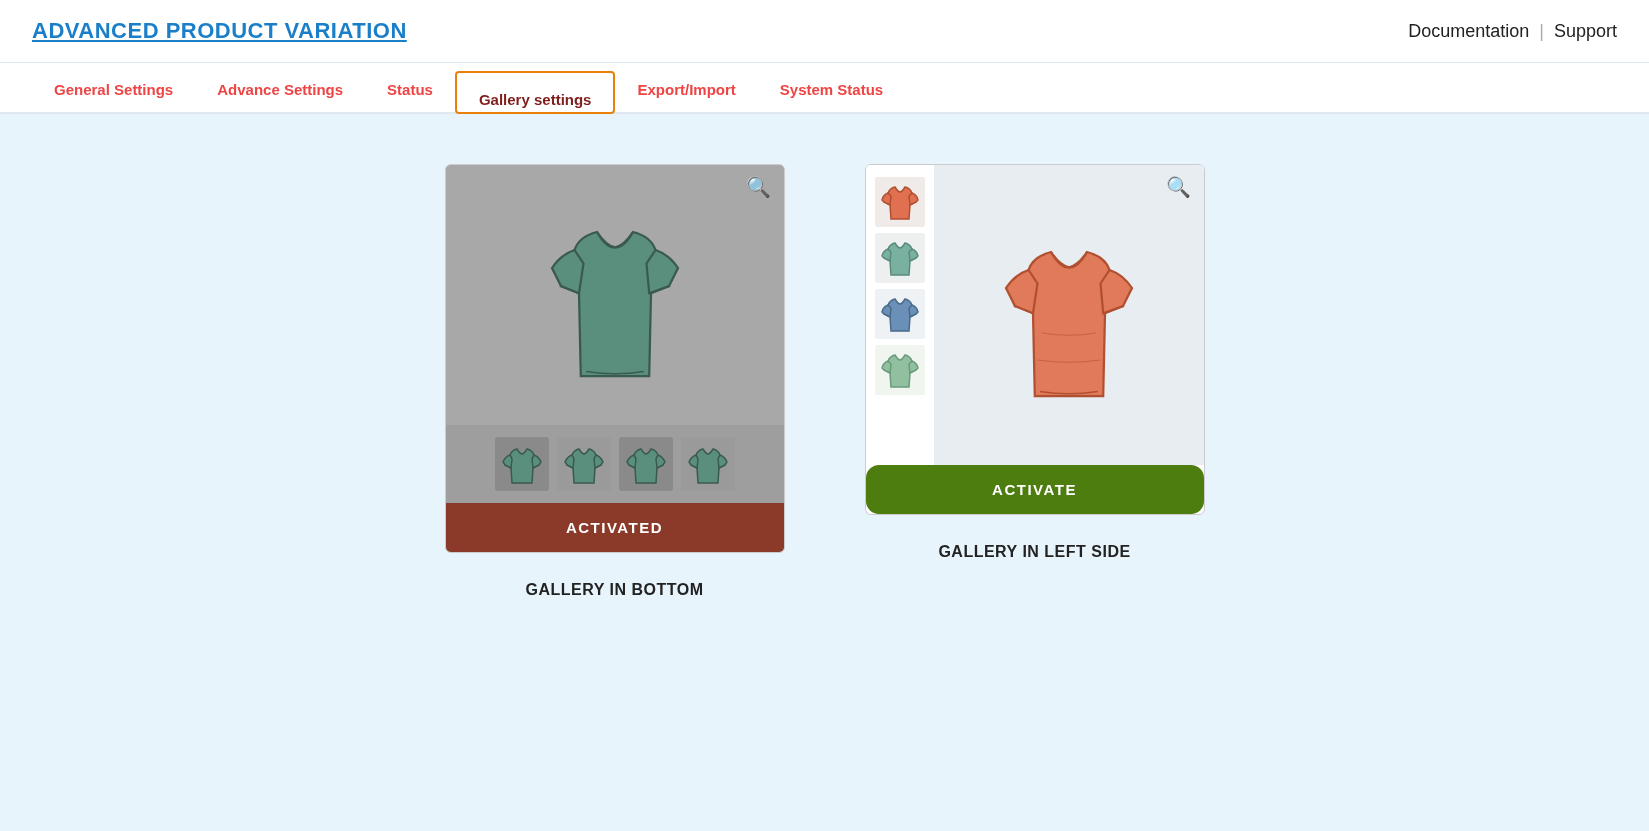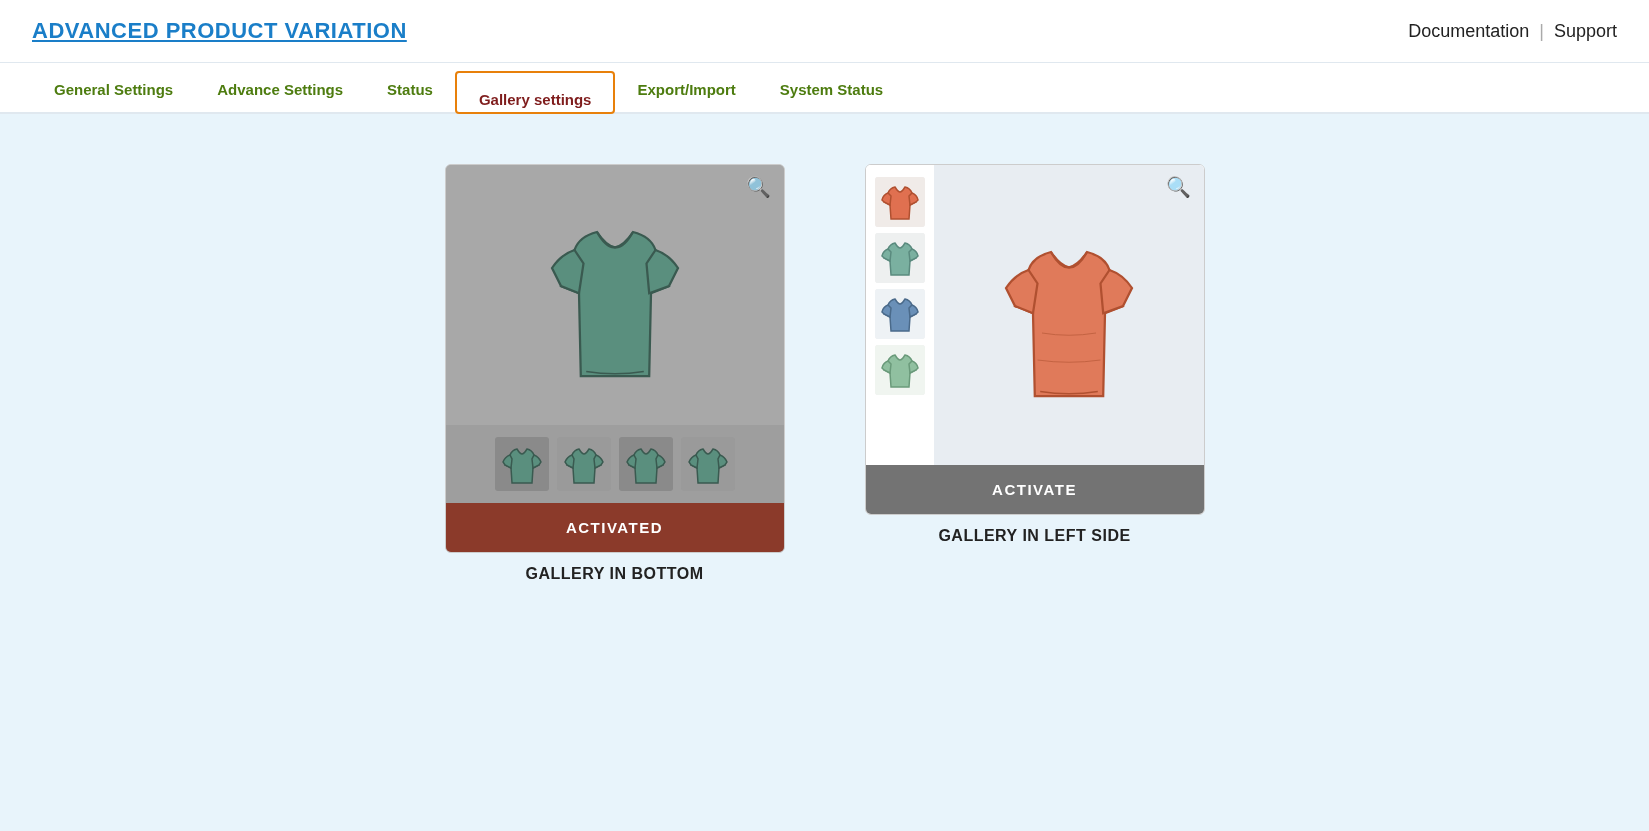--- a/index.html
+++ b/index.html
@@ -46,21 +46,21 @@
       padding: 0 32px;
       display: flex;
       align-items: flex-end;
       gap: 0;
       border-bottom: 2px solid #e0e8ef;
     }
     .nav-item {
       padding: 18px 22px 14px;
       font-size: 15px;
       font-weight: 600;
-      color: #4d7c0f;
+      color: #ef4444;
       cursor: pointer;
       white-space: nowrap;
       border-bottom: 2px solid transparent;
       margin-bottom: -2px;
     }
     .nav-item.active {
       color: #7f1d1d;
       border: 2px solid #e8800a;
       border-radius: 4px;
       margin-bottom: -2px;
@@ -141,24 +141,25 @@
       letter-spacing: 1.5px;
       color: #fff;
       cursor: pointer;
       border: none;
       outline: none;
     }
     .activate-btn.activated {
       background: #8b3a2a;
     }
     .activate-btn.activate {
-      background: #737373;
+      background: #4d7c0f;
+      border-radius: 13px;
     }
     .card-label {
-      margin-top: 12px;
+      margin-top: 28px;
       font-size: 16px;
       font-weight: 600;
       color: #222;
       letter-spacing: 0.5px;
       text-align: center;
     }
 
     
     .card-left-side {
       background: #fff;

